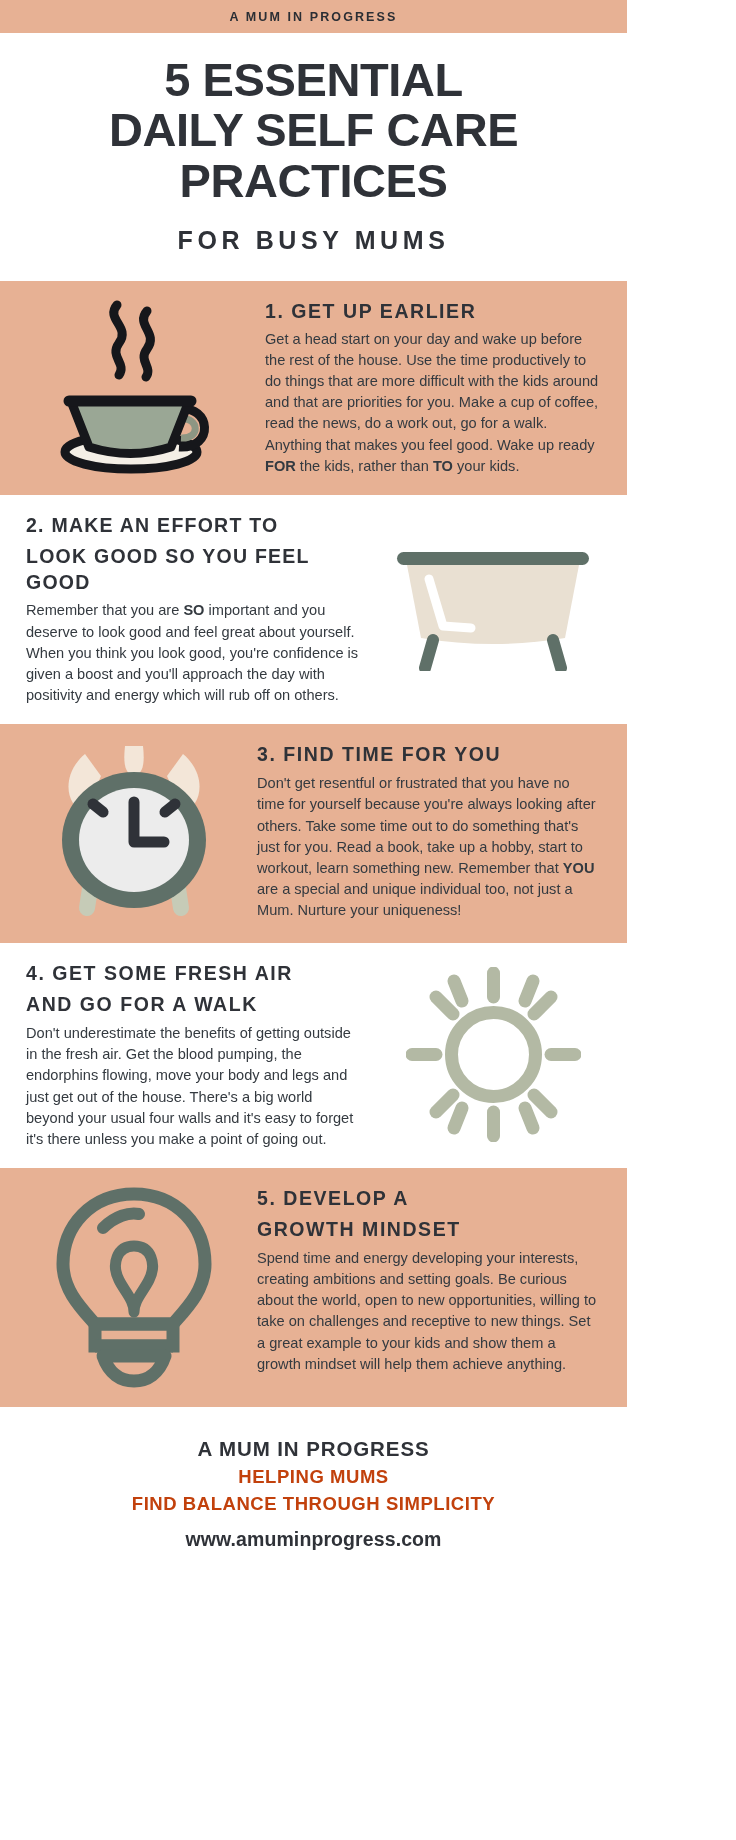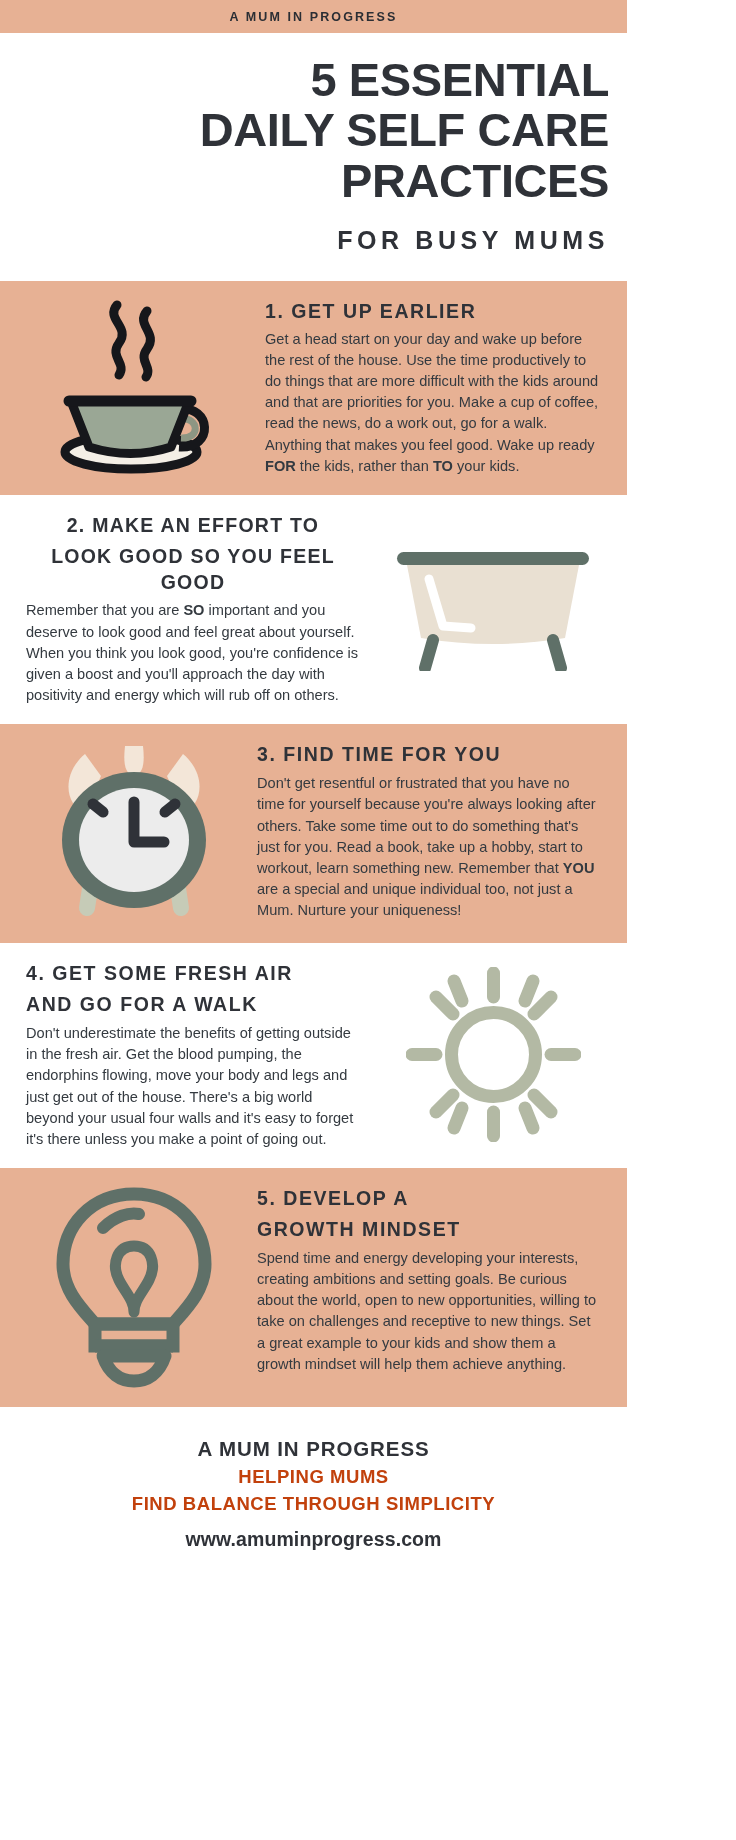--- a/index.html
+++ b/index.html
@@ -37,21 +37,21 @@
     font-size: 12.5px;
     font-weight: bold;
     letter-spacing: 2.1px;
     color: #2b2e34;
   }
 
   
   .title-block {
     background: #ffffff;
     padding: 22px 18px 26px 18px;
-    text-align: right;
+    text-align: center;
   }
   .main-title {
     font-size: 47px;
     font-weight: bold;
     line-height: 1.07;
     letter-spacing: -0.4px;
     color: #2f3238;
     text-transform: uppercase;
   }
   .main-title .tl { display: block; }
@@ -94,21 +94,21 @@
 
   .sec-title {
     font-size: 19.5px;
     font-weight: bold;
     letter-spacing: 1.55px;
     line-height: 1.32;
     color: #2f3238;
     text-transform: uppercase;
     margin-bottom: 5px;
   }
-  .sec-title.wide { letter-spacing: 1.25px; text-align: center; }
+  .sec-title.wide { letter-spacing: 1.25px; }
 
   .sec-body {
     font-size: 14.6px;
     line-height: 1.455;
     color: #343a40;
     font-family: "Liberation Sans", sans-serif;
   }
   .sec-body b { font-weight: bold; }
 
   

